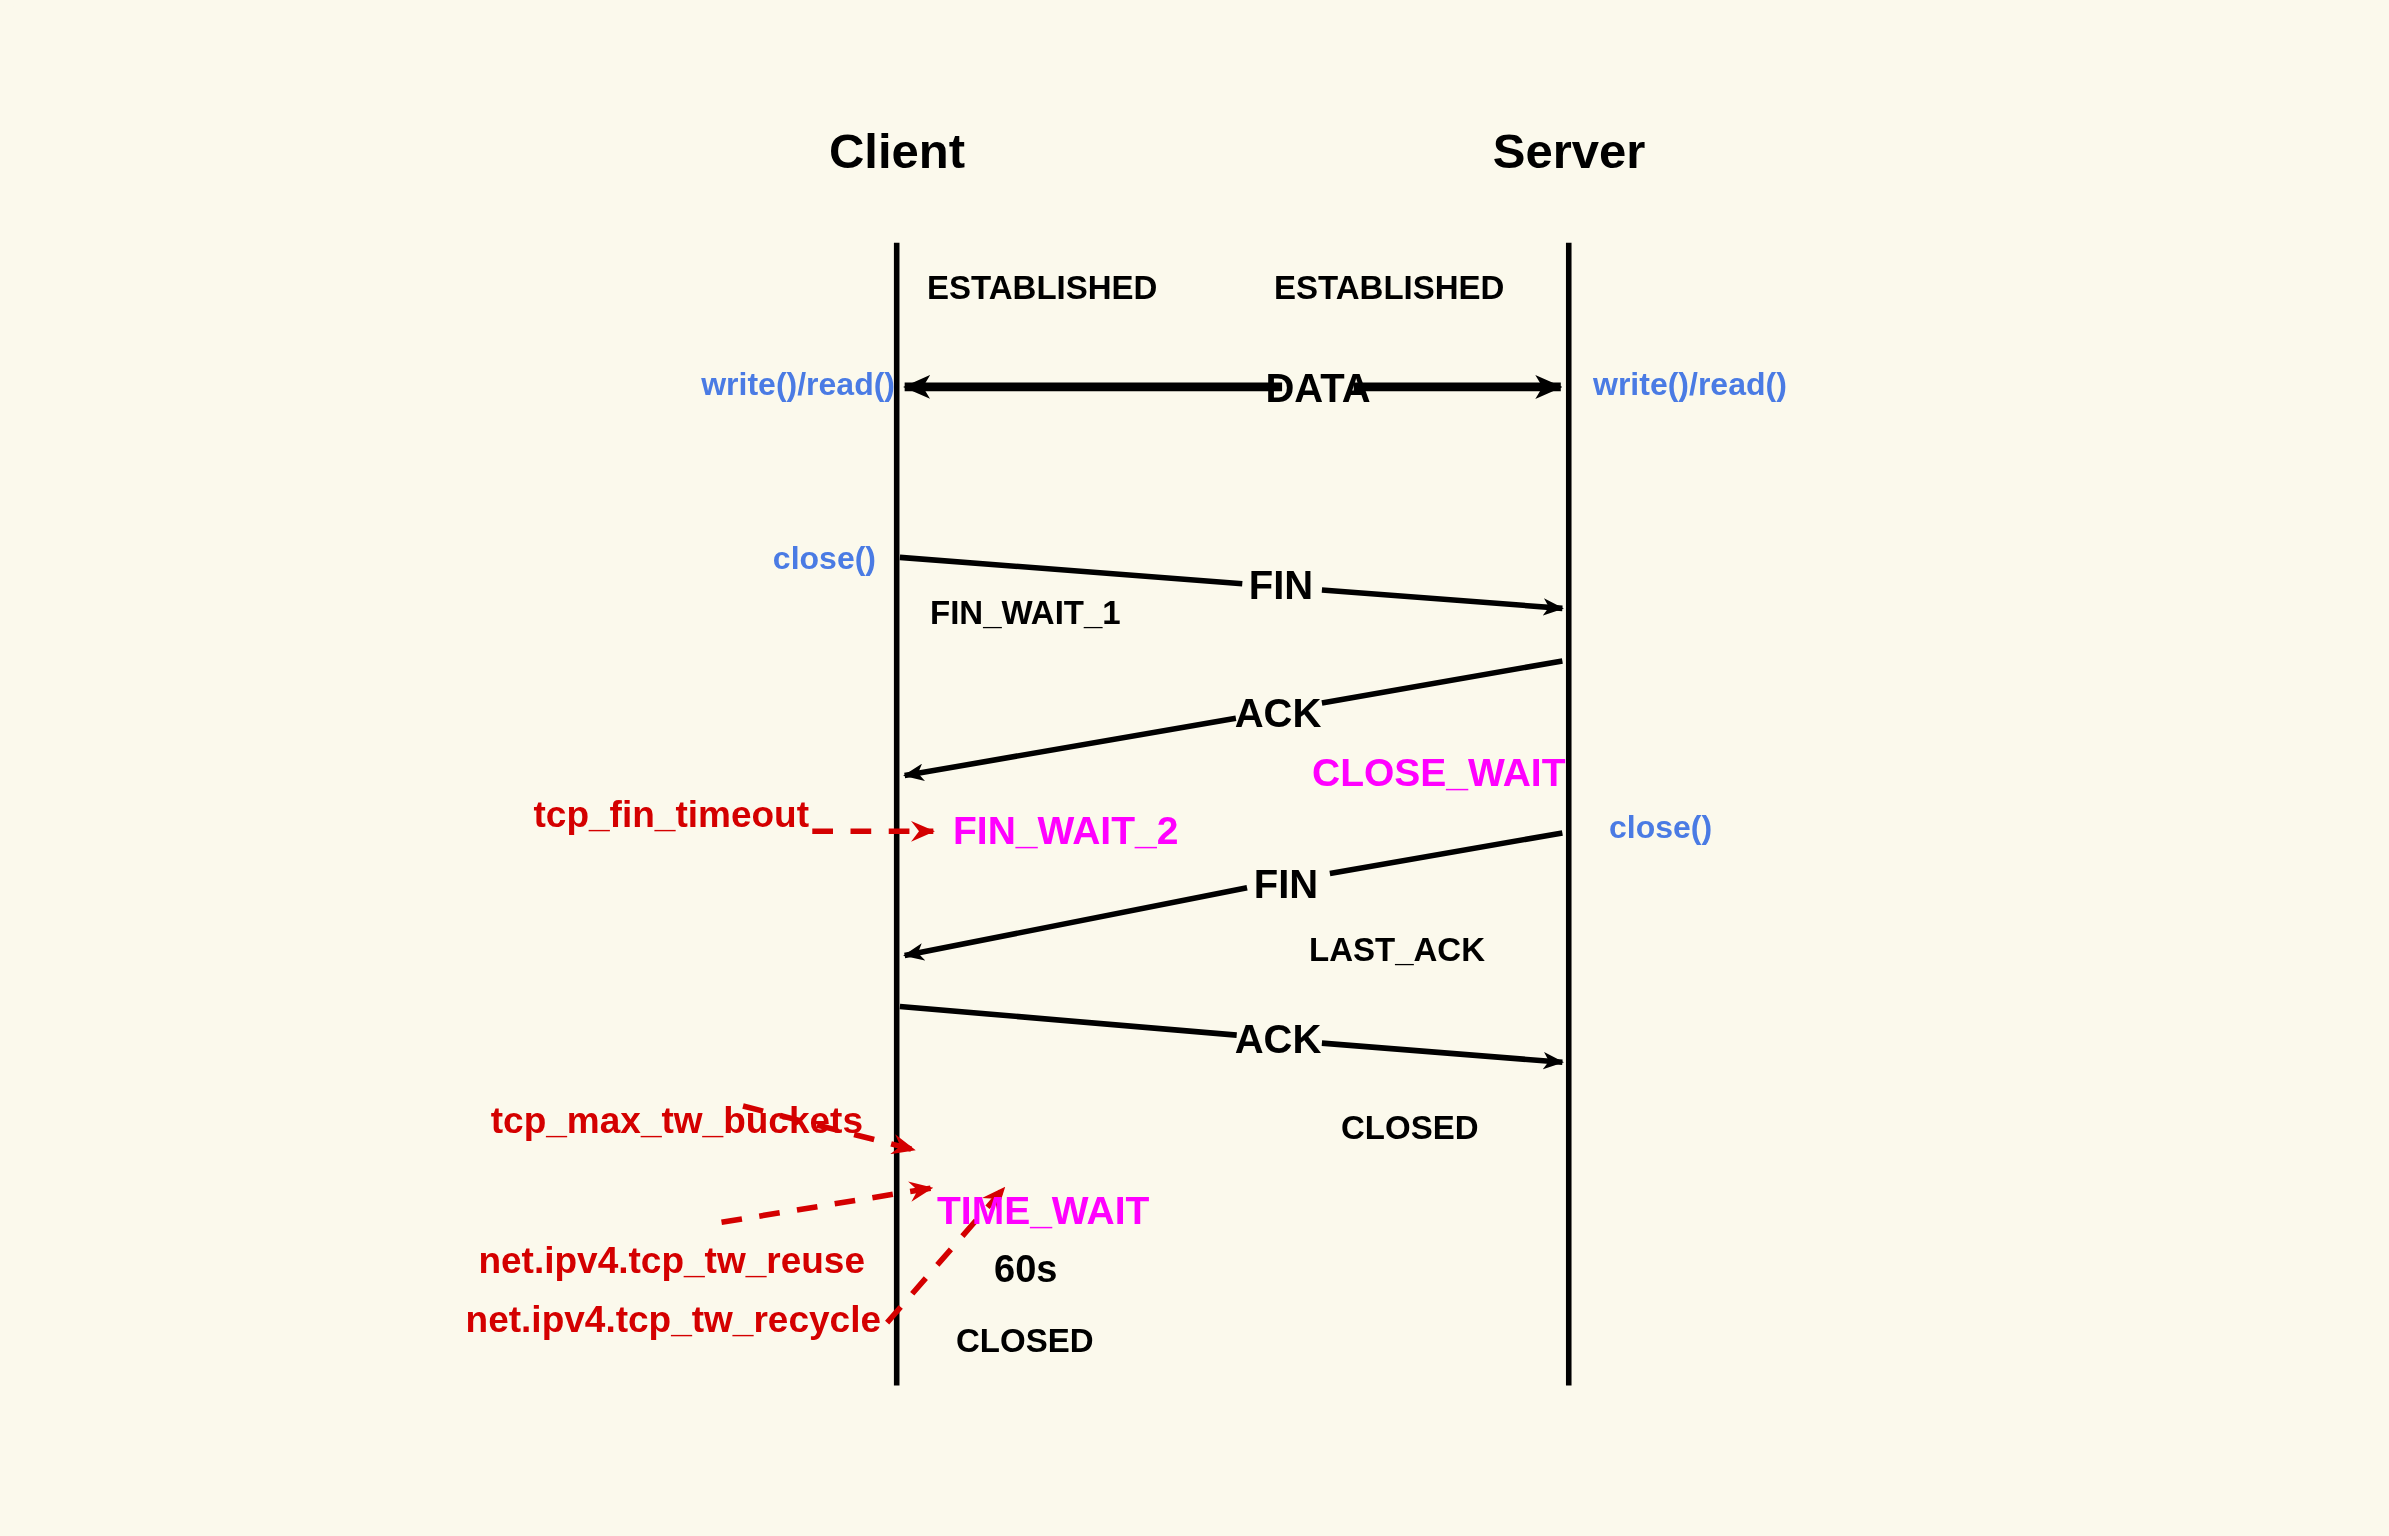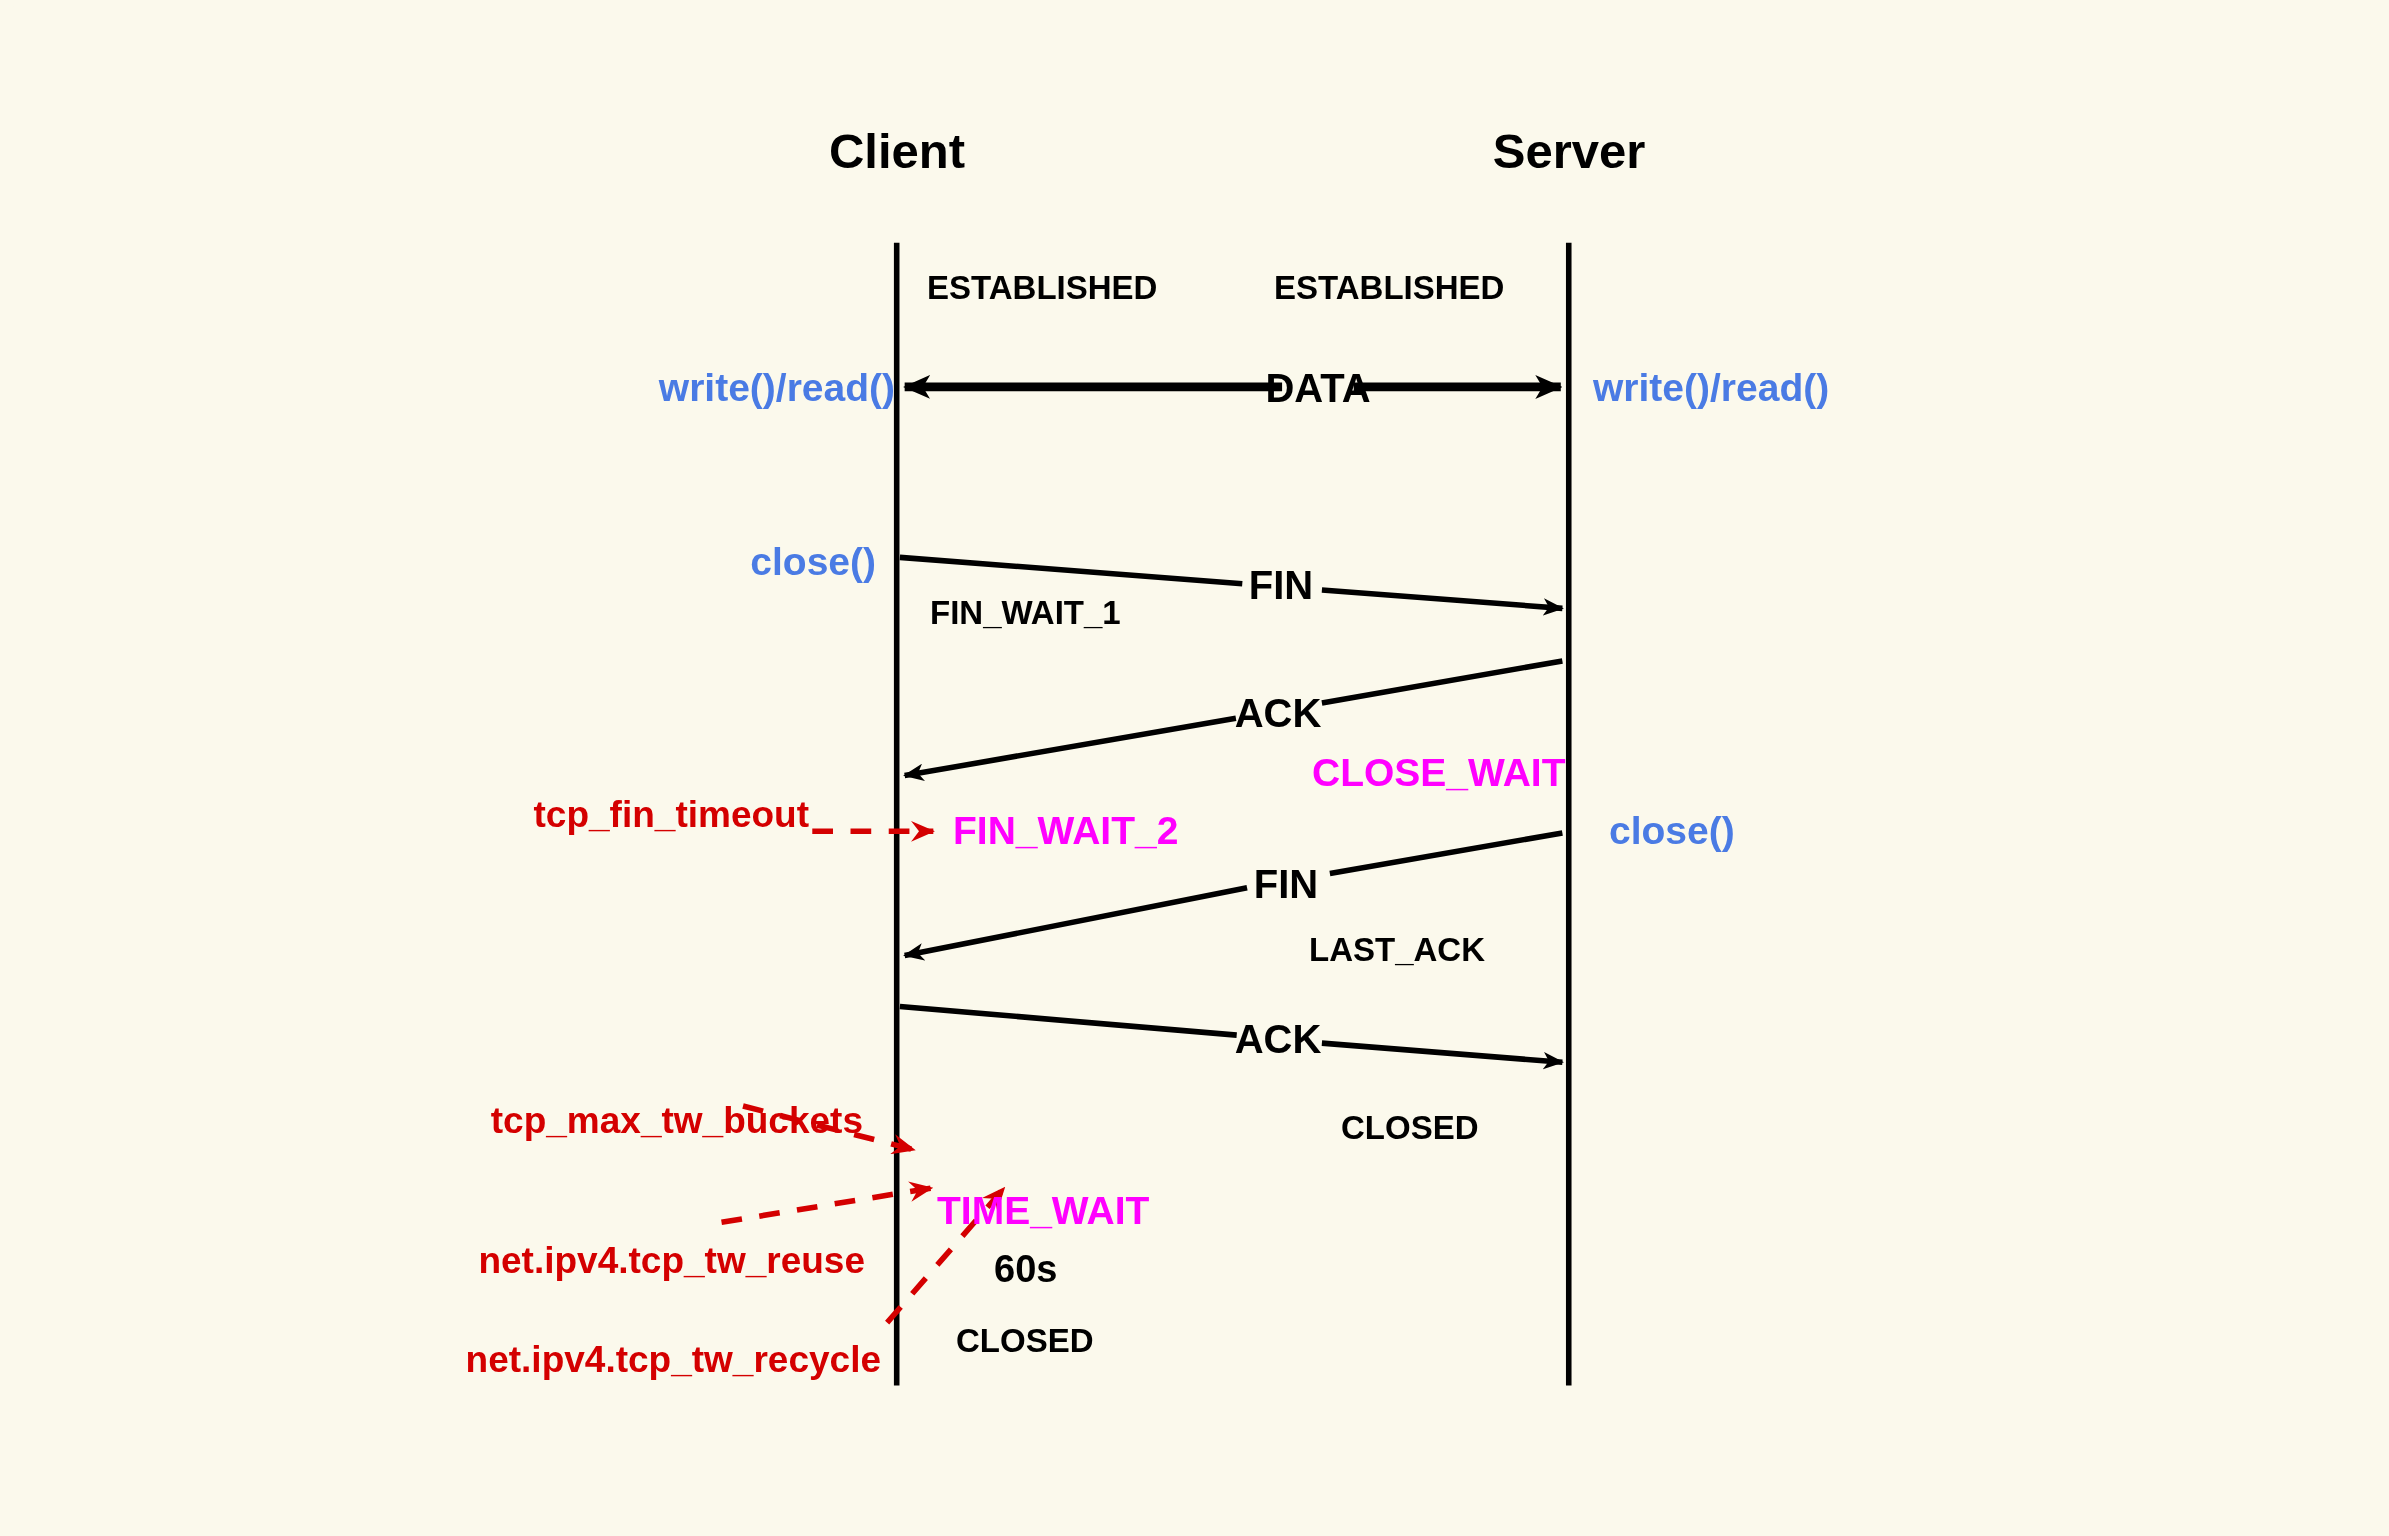--- a/index.html
+++ b/index.html
@@ -42,21 +42,21 @@
   .state-blue {
     font-size: 33px;
     color: #000000;
     text-align: right;
   }
   .state-magenta {
     font-size: 39px;
     color: #FF00FF;
   }
   .api-blue {
-    font-size: 39px;
+    font-size: 32px;
     color: #4A7BE4;
   }
   .pkt-black {
     font-size: 40px;
     color: #000000;
   }
   .sysctl-red {
     font-size: 37px;
     color: #D40000;
   }
@@ -144,19 +144,19 @@
   <div class="lbl pkt-black anchor-center" style="left:1286px; top:864px;">FIN</div>
   <div class="lbl state-blue" style="left:1309px; top:933px;">LAST_ACK</div>
 
   <div class="lbl pkt-black anchor-center" style="left:1278px; top:1019px;">ACK</div>
   <div class="lbl state-blue" style="left:1341px; top:1111px;">CLOSED</div>
 
   <div class="lbl sysctl-red anchor-right" style="left:863px; top:1054px;margin-top:48px;">tcp_max_tw_buckets</div>
   <div class="lbl state-magenta" style="left:937px; top:1191px;">TIME_WAIT</div>
 
   <div class="lbl sysctl-red anchor-right" style="left:865px; top:1242px;">net.ipv4.tcp_tw_reuse</div>
-  <div class="lbl sysctl-red anchor-right" style="left:881px; top:1301px;margin-top:40px;">net.ipv4.tcp_tw_recycle</div>
+  <div class="lbl sysctl-red anchor-right" style="left:881px; top:1301px;">net.ipv4.tcp_tw_recycle</div>
 
   <div class="lbl timer-black" style="left:994px; top:1250px;">60s</div>
   <div class="lbl state-blue" style="left:956px; top:1324px;">CLOSED</div>
 
 </div>
 
 
 </body></html>

